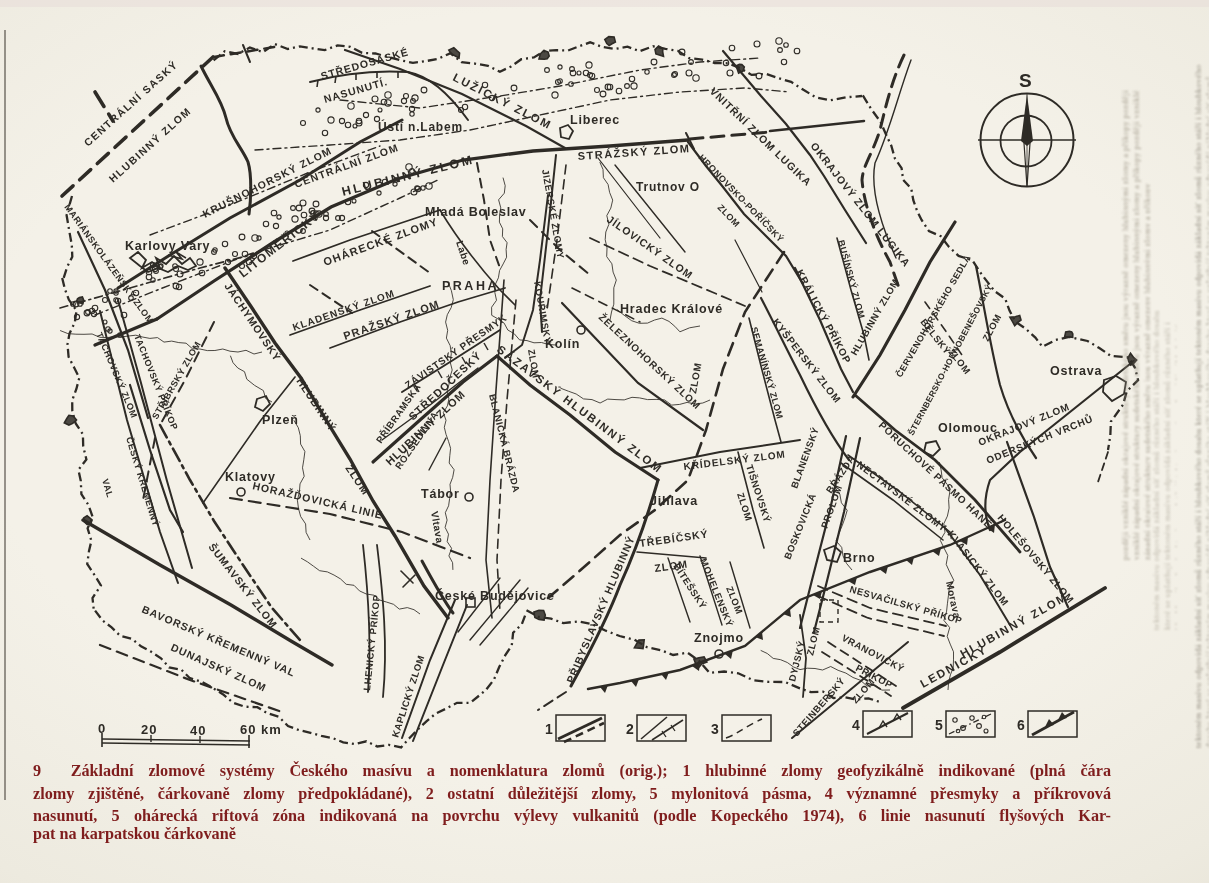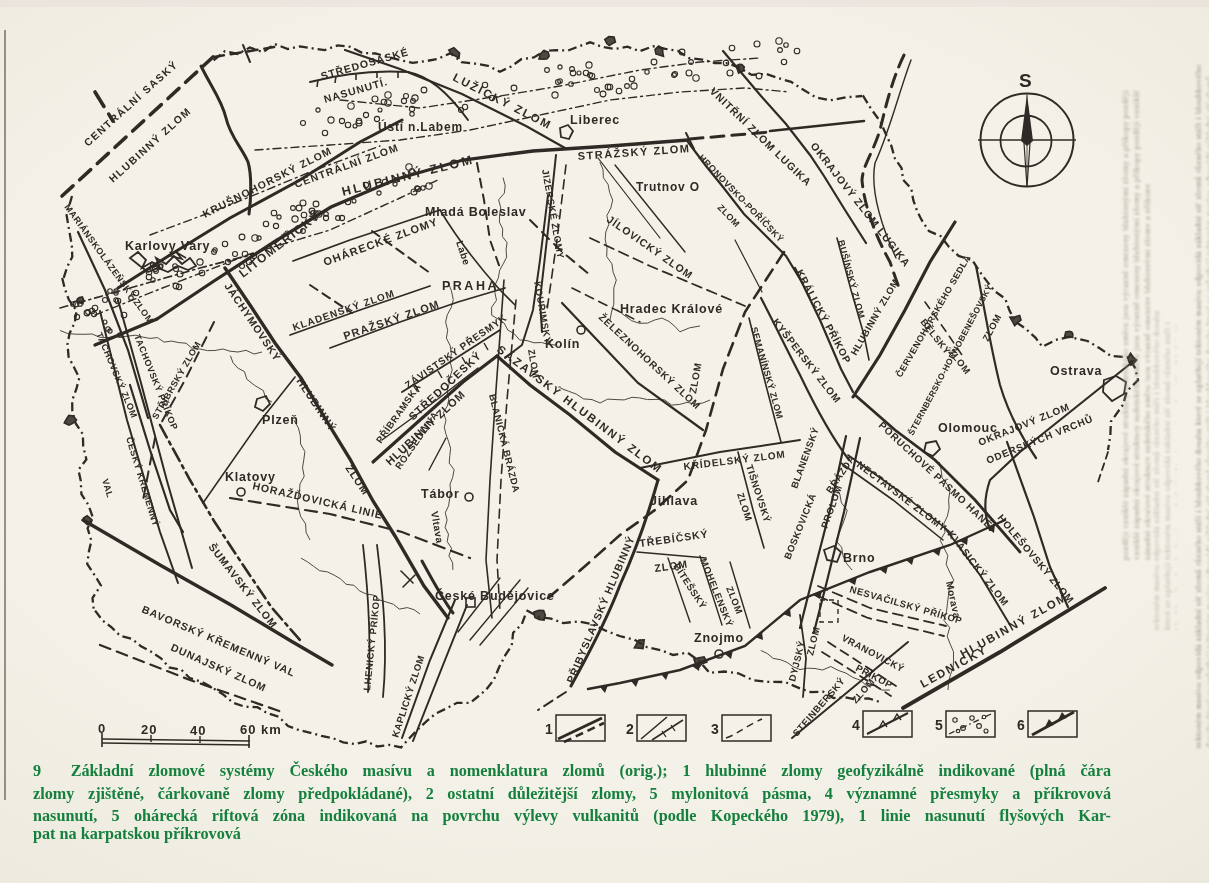--- a/index.html
+++ b/index.html
@@ -1,18 +1,18 @@
 <!DOCTYPE html>
 <html><head><meta charset="utf-8"><style>
 html,body{margin:0;padding:0;width:1209px;height:883px;overflow:hidden;}
 body{background:#f2efe7;font-family:"Liberation Sans",sans-serif;position:relative;-webkit-font-smoothing:antialiased;}
 #paper{position:absolute;left:0;top:0;width:1209px;height:883px;
  background:radial-gradient(ellipse 90% 80% at 48% 45%, #f4f1e8 55%, #edeadf 85%, #e7e3d6 100%);}
 .cap{position:absolute;left:33px;width:1078px;font-family:"Liberation Serif",serif;
- font-size:16.2px;font-weight:bold;color:#15803d;line-height:21.8px;}
+ font-size:16.2px;font-weight:bold;color:#7f1d1d;line-height:21.8px;}
 .just{text-align:justify;text-align-last:justify;}
 .marg{position:absolute;color:#a29b8c;font-family:"Liberation Serif",serif;
  font-size:8.5px;letter-spacing:0.5px;filter:blur(1.1px);line-height:11px;
  writing-mode:vertical-rl;transform:rotate(180deg);white-space:pre-wrap;overflow:hidden;}
 </style></head><body>
 
 <div id="paper"></div>
 
 <div style="position:absolute;left:0;top:0;width:1209px;height:7px;background:#e7ddd8;opacity:.55"></div>
 
@@ -750,20 +750,20 @@
 <text x="1017" y="730" font-family="Liberation Sans, sans-serif" font-size="14" font-weight="700" fill="#2e2b26">6</text>
 <path d="M1032,735 L1074,712" stroke="#2e2b26" stroke-width="2.8"></path>
 <path d="M1045,727 L1049,719 L1054,725Z" fill="#2e2b26"></path>
 <path d="M1058,720 L1062,712 L1067,718Z" fill="#2e2b26"></path>
 </svg>
 
 <div class="cap just" style="top:761px"><b>9</b>&nbsp;&nbsp;Základní zlomové systémy Českého masívu a nomenklatura zlomů (orig.); 1 hlubinné zlomy geofyzikálně indikované (plná čára</div>
 
 <div class="cap just" style="top:784px">zlomy zjištěné, čárkovaně zlomy předpokládané), 2 ostatní důležitější zlomy, 5 mylonitová pásma, 4 významné přesmyky a příkrovová</div>
 
-<div class="cap just" style="top:806px">nasunutí, 5 ohárecká riftová zóna indikovaná na povrchu výlevy vulkanitů (podle Kopeckého 1979), 1 linie nasunutí flyšových Kar-</div>
-
-<div class="cap" style="top:824px">pat na karpatskou příkrovová</div>
+<div class="cap just" style="top:806px">nasunutí, 5 ohárecká riftová zóna indikovaná na povrchu výlevy vulkanitů (podle Kopeckého 1974), 6 linie nasunutí flyšových Kar-</div>
+
+<div class="cap" style="top:824px">pat na karpatskou čárkovaně</div>
 
 <div class="marg" style="left:1120px;top:60px;width:30px;height:500px;">později vzniklé západní okrajové struktury sudetského směru jsou výrazně omezeny hlubinnými zlomy a příkopy později vzniklé západní okrajové struktury sudetského směru jsou výrazně omezeny hlubinnými zlomy a příkopy později vzniklé západní okrajové struktury sudetského směru jsou výrazně omezeny hlubinnými zlomy a příkopy </div>
 
 <div class="marg" style="left:1151px;top:300px;width:26px;height:330px;opacity:.7">tektoném masívu odpovídá základní síť zlomů různého stáří i hloubkového dosahu které se uplatňují tektoném masívu odpovídá základní síť zlomů různého stáří i hloubkového dosahu které se uplatňují tektoném masívu odpovídá základní síť zlomů různého stáří i hlou</div>
 
 <div class="marg" style="left:1193px;top:48px;width:16px;height:700px;color:#837d70;filter:blur(1.3px);opacity:.9">tektoném masívu odpovídá základní síť zlomů různého stáří i hloubkového dosahu které se uplatňují tektoném masívu odpovídá základní síť zlomů různého stáří i hloubkového dosahu které se uplatňují tektoném masívu odpovídá základní síť zlomů různého stáří i hloubkového dosahu které se uplatňují tektoném masívu odpovídá základní síť zlomů různého stáří i hloubkového dosahu které se uplatňují </div>
 </body></html>

